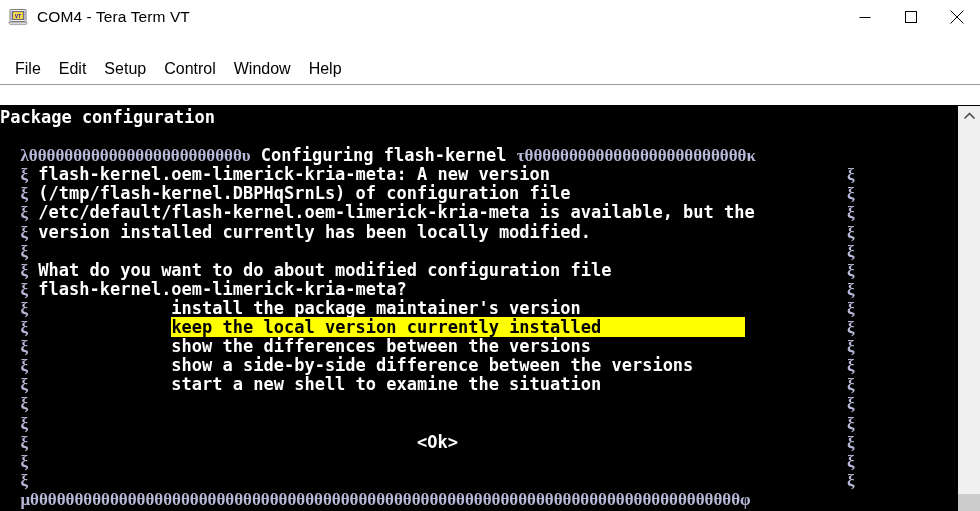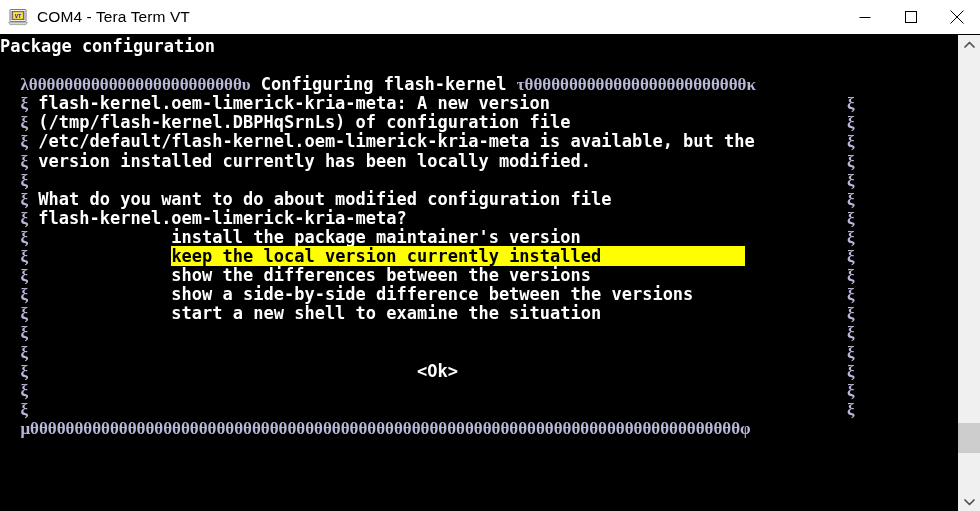--- a/index.html
+++ b/index.html
@@ -15,20 +15,21 @@
   }
 
   #app-window {
     position: relative;
     width: 980px;
     height: 511px;
     background: #ffffff;
     box-sizing: border-box;
     display: flex;
     flex-direction: column;
+    gap: 20px;
   }
 
   
   #title-bar {
     height: 34px;
     min-height: 34px;
     background: #ffffff;
     display: flex;
     align-items: center;
     position: relative;
@@ -188,20 +189,28 @@
       </div>
       <div class="win-btn">
         <svg width="14" height="14" viewBox="0 0 14 14">
             <line x1="0.5" y1="0.5" x2="13.5" y2="13.5" stroke="#000" stroke-width="1"></line>
             <line x1="13.5" y1="0.5" x2="0.5" y2="13.5" stroke="#000" stroke-width="1"></line>
           </svg>
       </div>
     </div>
   </div>
 
+  <div id="menu-bar">
+    <div class="menu-item">File</div>
+    <div class="menu-item">Edit</div>
+    <div class="menu-item">Setup</div>
+    <div class="menu-item">Control</div>
+    <div class="menu-item">Window</div>
+    <div class="menu-item">Help</div>
+  </div>
 
   <div id="terminal-wrap">
 
     <div id="terminal"><div class="term-line"><span>Package configuration</span></div><div class="term-line"></div><div class="term-line"><span>  </span><span class="border-ch">λθθθθθθθθθθθθθθθθθθθθθθθθυ</span><span> Configuring flash-kernel </span><span class="border-ch">τθθθθθθθθθθθθθθθθθθθθθθθθθκ</span></div><div class="term-line"><span>  </span><span class="border-ch">ξ</span><span> flash-kernel.oem-limerick-kria-meta: A new version                             </span><span class="border-ch">ξ</span></div><div class="term-line"><span>  </span><span class="border-ch">ξ</span><span> (/tmp/flash-kernel.DBPHqSrnLs) of configuration file                           </span><span class="border-ch">ξ</span></div><div class="term-line"><span>  </span><span class="border-ch">ξ</span><span> /etc/default/flash-kernel.oem-limerick-kria-meta is available, but the         </span><span class="border-ch">ξ</span></div><div class="term-line"><span>  </span><span class="border-ch">ξ</span><span> version installed currently has been locally modified.                         </span><span class="border-ch">ξ</span></div><div class="term-line"><span>  </span><span class="border-ch">ξ</span><span>                                                                                </span><span class="border-ch">ξ</span></div><div class="term-line"><span>  </span><span class="border-ch">ξ</span><span> What do you want to do about modified configuration file                       </span><span class="border-ch">ξ</span></div><div class="term-line"><span>  </span><span class="border-ch">ξ</span><span> flash-kernel.oem-limerick-kria-meta?                                           </span><span class="border-ch">ξ</span></div><div class="term-line"><span>  </span><span class="border-ch">ξ</span><span>              install the package maintainer's version                          </span><span class="border-ch">ξ</span></div><div class="term-line"><span>  </span><span class="border-ch">ξ</span><span>              </span><span class="hl">keep the local version currently installed              </span><span>          </span><span class="border-ch">ξ</span></div><div class="term-line"><span>  </span><span class="border-ch">ξ</span><span>              show the differences between the versions                         </span><span class="border-ch">ξ</span></div><div class="term-line"><span>  </span><span class="border-ch">ξ</span><span>              show a side-by-side difference between the versions               </span><span class="border-ch">ξ</span></div><div class="term-line"><span>  </span><span class="border-ch">ξ</span><span>              start a new shell to examine the situation                        </span><span class="border-ch">ξ</span></div><div class="term-line"><span>  </span><span class="border-ch">ξ</span><span>                                                                                </span><span class="border-ch">ξ</span></div><div class="term-line"><span>  </span><span class="border-ch">ξ</span><span>                                                                                </span><span class="border-ch">ξ</span></div><div class="term-line"><span>  </span><span class="border-ch">ξ</span><span>                                      &lt;Ok&gt;                                      </span><span class="border-ch">ξ</span></div><div class="term-line"><span>  </span><span class="border-ch">ξ</span><span>                                                                                </span><span class="border-ch">ξ</span></div><div class="term-line"><span>  </span><span class="border-ch">ξ</span><span>                                                                                </span><span class="border-ch">ξ</span></div><div class="term-line"><span>  </span><span class="border-ch">μθθθθθθθθθθθθθθθθθθθθθθθθθθθθθθθθθθθθθθθθθθθθθθθθθθθθθθθθθθθθθθθθθθθθθθθθθθθθθθθθφ</span></div></div>
 
     <div id="scrollbar">
       <div class="sb-arrow">
         <svg width="11" height="8" viewBox="0 0 11 8">
             <path d="M1 6 L5.5 1.5 L10 6" fill="none" stroke="#505050" stroke-width="1.7" stroke-linecap="round" stroke-linejoin="round"></path>
           </svg>

